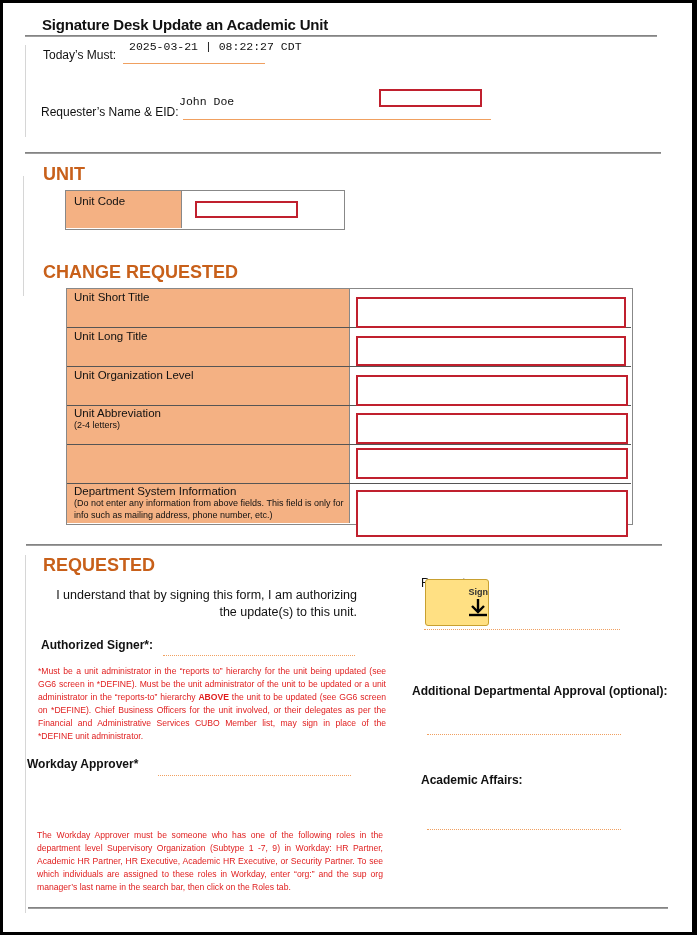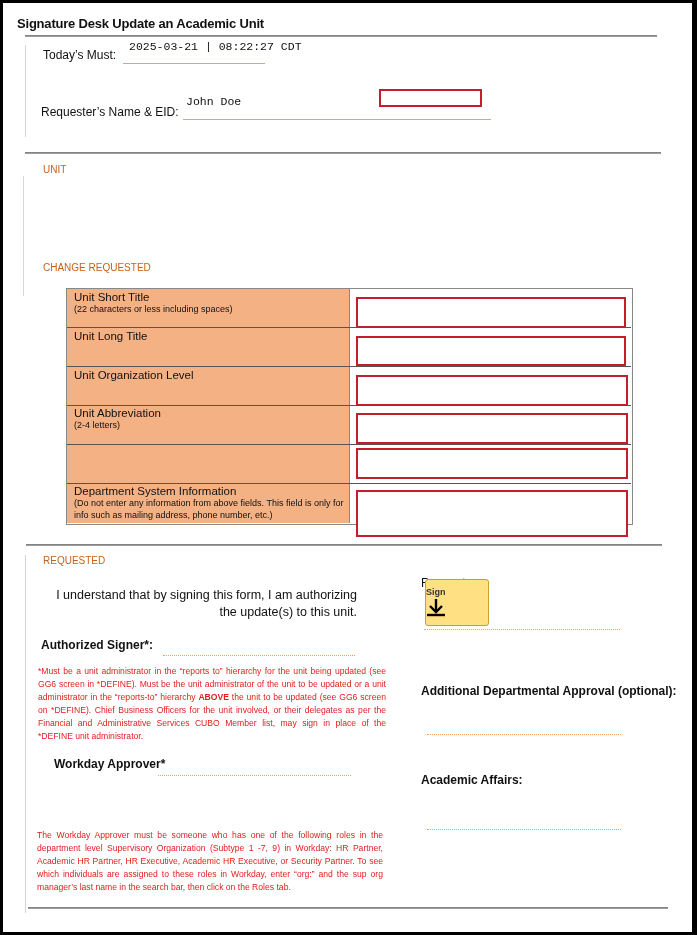--- a/index.html
+++ b/index.html
@@ -3,75 +3,80 @@
   <meta charset="utf-8">
   <style>
     * { box-sizing: border-box; margin: 0; padding: 0; }
     html, body { width: 697px; height: 935px; background: #000; overflow: hidden; }
     body { position: relative; font-family: "Liberation Sans", sans-serif; }
     .page {
       position: absolute; left: 3px; top: 3px; width: 689px; height: 929px;
       background: #fff; overflow: hidden;
     }
     .abs { position: absolute; }
-    .title { left: 14px; top: 13px; font-size: 13px; font-weight: bold; color: #111; letter-spacing: -0.2px; }
+    .title { left: 39px; top: 13px; font-size: 15px; font-weight: bold; color: #111; letter-spacing: -0.2px; }
     .hr { height: 2px; background: linear-gradient(#777, #aaa); }
     .vline { width: 1px; background: #d6d6d6; }
     .label { font-size: 12px; color: #111; }
     .mono { font-family: "Liberation Mono", "DejaVu Sans Mono", monospace; font-size: 11.5px; color: #111; }
     .uline-orange { height: 1px; background: #f0a060; }
     .redbox { border: 2px solid #c0202e; background: #fff; }
-    .section-head { font-size: 10px; font-weight: normal; color: #c8601a; }
+    .section-head { font-size: 18px; font-weight: bold; color: #c8601a; }
     .orange-cell { background: #f4b183; }
     .cell-title { font-size: 11.5px; color: #111; }
     .cell-sub { font-size: 9px; color: #111; line-height: 12px; }
     .grid-border { border: 1.5px solid #888; }
     .row-line { height: 1px; background: #555; }
     .bodytext { font-size: 12.5px; color: #111; line-height: 17px; }
     .sig-label { font-size: 12px; font-weight: bold; color: #111; }
     .dotline { height: 0; border-top: 1.5px dotted #f0a060; }
     .redtext { font-size: 8.6px; color: #e02020; line-height: 13px; text-align: justify; }
     .sign-btn {
       background: #ffe083; border: 1px solid #c8a030; border-radius: 3px;
-      display: flex; flex-direction: column; align-items: flex-start; cursor: pointer;
+      display: flex; flex-direction: column; align-items: flex-end; cursor: pointer;
     }
     .sign-btn .t { font-size: 9px; font-weight: bold; color: #333; margin-top: 7px; }
   </style>
 </head>
 <body>
 
 <div class="page">
 
   <div class="abs title">Signature Desk Update an Academic Unit</div>
   <div class="abs hr" style="left:22px; top:32px; width:632px;"></div>
 
   <div class="abs vline" style="left:22px; top:42px; height:92px;"></div>
   <div class="abs label" style="left:40px; top:45px;">Today’s Must:</div>
   <div class="abs mono" style="left:126px; top:37px;">2025-03-21 | 08:22:27 CDT</div>
   <div class="abs uline-orange" style="left:120px; top:60px; width:142px;"></div>
 
   <div class="abs label" style="left:38px; top:102px;">Requester’s Name &amp; EID:</div>
-  <div class="abs mono" style="left:183px; top:92px;">John Doe</div>
+  <div class="abs mono" style="left:176px; top:92px;">John Doe</div>
   <div class="abs uline-orange" style="left:180px; top:116px; width:308px;"></div>
   <div class="abs redbox" style="left:376px; top:86px; width:103px; height:18px;"><span></span></div>
 
   <div class="abs hr" style="left:22px; top:149px; width:636px;"></div>
 
   <div class="abs vline" style="left:20px; top:173px; height:120px;"></div>
   <div class="abs section-head" style="left:40px; top:161px;">UNIT</div>
 
+  <div class="abs grid-border" style="left:62px; top:187px; width:280px; height:40px; background:#fff;">
+    <div class="abs orange-cell" style="left:0; top:0; width:116px; height:37px; border-right:1.5px solid #888;">
+      <div class="cell-title" style="padding:4px 0 0 8px;">Unit Code</div>
+    </div>
+    <div class="abs redbox" style="left:129px; top:10px; width:103px; height:17px;"><span></span></div>
+  </div>
 
   <div class="abs section-head" style="left:40px; top:259px;">CHANGE REQUESTED</div>
 
   <div class="abs grid-border" style="left:63px; top:285px; width:567px; height:237px; background:#fff;">
     <div class="abs orange-cell" style="left:0; top:0; width:283px; height:234px; border-right:1.5px solid #888;"></div>
 
     <div class="abs" style="left:7px; top:2px; width:275px;">
       <div class="cell-title">Unit Short Title</div>
-      <div class="cell-sub">(22 characters or less including spaces)</div>
     </div>
     <div class="abs row-line" style="left:0; top:38px; width:564px;"></div>
 
     <div class="abs" style="left:7px; top:41px; width:275px;">
       <div class="cell-title">Unit Long Title</div>
     </div>
     <div class="abs row-line" style="left:0; top:77px; width:564px;"></div>
 
     <div class="abs" style="left:7px; top:80px; width:275px;">
       <div class="cell-title">Unit Organization Level</div>
@@ -103,36 +108,36 @@
 
   <div class="abs vline" style="left:22px; top:552px; height:358px;"></div>
   <div class="abs section-head" style="left:40px; top:552px;">REQUESTED</div>
   <div class="abs bodytext" style="left:34px; top:584px; width:320px;text-align:right;">I understand that by signing this form, I am authorizing the update(s) to this unit.</div>
 
   <div class="abs sig-label" style="left:38px; top:635px;">Authorized Signer*:</div>
   <div class="abs dotline" style="left:160px; top:652px; width:192px;"></div>
 
   <div class="abs redtext" style="left:35px; top:662px; width:348px;"><span>*Must be a unit administrator in the “reports to” hierarchy for the unit being updated (see GG6 screen in *DEFINE). Must be the unit administrator of the unit to be updated or a unit administrator in the “reports-to” hierarchy </span><b>ABOVE</b><span> the unit to be updated (see GG6 screen on *DEFINE). Chief Business Officers for the unit involved, or their delegates as per the Financial and Administrative Services CUBO Member list, may sign in place of the *DEFINE unit administrator.</span></div>
 
-  <div class="abs sig-label" style="left:51px; top:754px;">Workday Approver*</div>
+  <div class="abs sig-label" style="left:24px; top:754px;">Workday Approver*</div>
   <div class="abs dotline" style="left:155px; top:772px; width:193px;"></div>
 
   <div class="abs redtext" style="left:34px; top:826px; width:346px;">The Workday Approver must be someone who has one of the following roles in the department level Supervisory Organization (Subtype 1 -7, 9) in Workday: HR Partner, Academic HR Partner, HR Executive, Academic HR Executive, or Security Partner.  To see which individuals are assigned to these roles in Workday, enter “org:” and the sup org manager’s last name in the search bar, then click on the Roles tab.</div>
 
   <div class="abs label" style="left:418px; top:573px; color:#111;">Requester:</div>
   <div class="abs sign-btn" style="left:422px; top:576px; width:64px; height:47px;">
     <span class="t">Sign</span>
     <svg width="20" height="20" viewBox="0 0 20 20">
       <line x1="10" y1="2" x2="10" y2="14" stroke="#000" stroke-width="2.4"></line>
       <polyline points="4,9 10,15 16,9" fill="none" stroke="#000" stroke-width="2.4"></polyline>
       <line x1="1" y1="18" x2="19" y2="18" stroke="#000" stroke-width="2.4"></line>
     </svg>
   </div>
   <div class="abs dotline" style="left:421px; top:626px; width:196px;"></div>
 
-  <div class="abs sig-label" style="left:418px; top:681px;">Additional Departmental Approval (optional):</div>
+  <div class="abs sig-label" style="left:409px; top:681px;">Additional Departmental Approval (optional):</div>
   <div class="abs dotline" style="left:424px; top:731px; width:194px;"></div>
 
   <div class="abs sig-label" style="left:418px; top:770px;">Academic Affairs:</div>
   <div class="abs dotline" style="left:424px; top:826px; width:194px;"></div>
 
   <div class="abs hr" style="left:25px; top:904px; width:640px;"></div>
 </div>
 
 </body></html>

